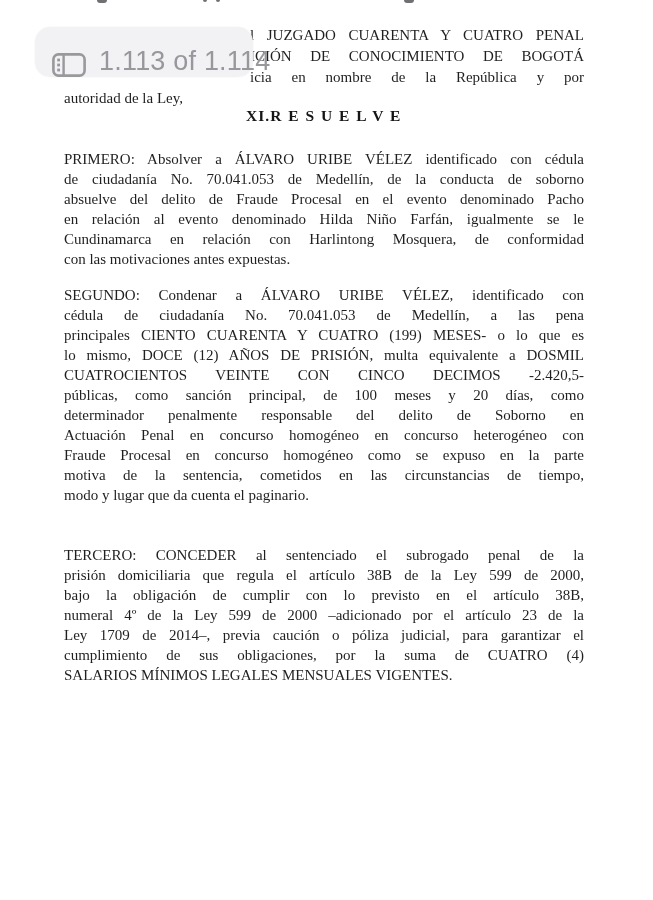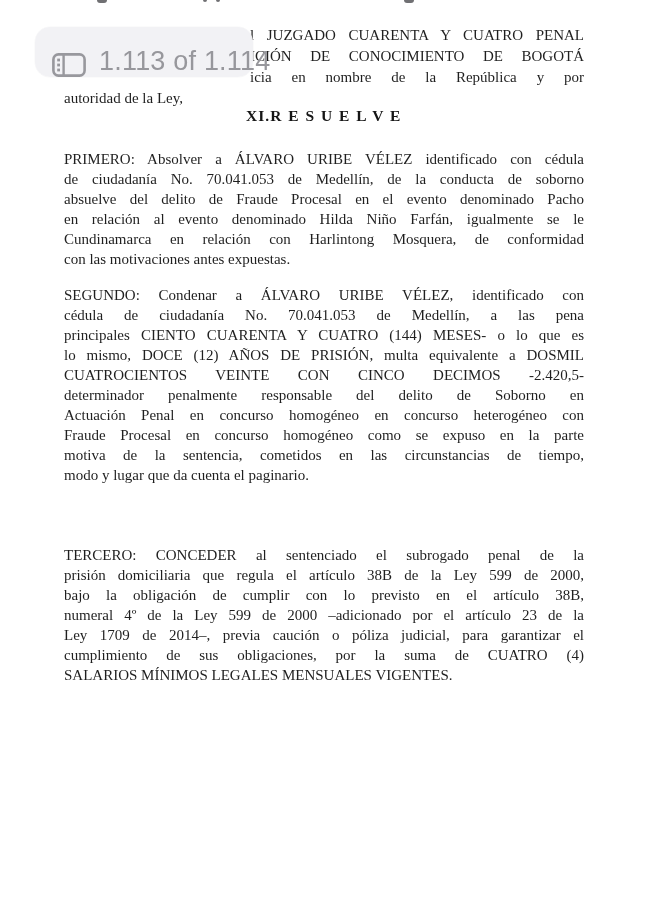--- a/index.html
+++ b/index.html
@@ -110,23 +110,24 @@
         <div class="line">de ciudadanía No. 70.041.053 de Medellín, de la conducta de soborno</div>
         <div class="line">absuelve del delito de Fraude Procesal en el evento denominado Pacho</div>
         <div class="line">en relación al evento denominado Hilda Niño Farfán, igualmente se le</div>
         <div class="line">Cundinamarca en relación con Harlintong Mosquera, de conformidad</div>
         <div class="line last">con las motivaciones antes expuestas.</div>
       </div>
 
     <div class="para p2">
         <div class="line">SEGUNDO: Condenar a ÁLVARO URIBE VÉLEZ, identificado con</div>
         <div class="line">cédula de ciudadanía No. 70.041.053 de Medellín, a las pena</div>
-        <div class="line">principales CIENTO CUARENTA Y CUATRO (144) MESES- o lo que es</div>
+        <div class="line">principales CIENTO CUARENTA Y CUATRO (199) MESES- o lo que es</div>
         <div class="line">lo mismo, DOCE (12) AÑOS DE PRISIÓN, multa equivalente a DOSMIL</div>
         <div class="line">CUATROCIENTOS VEINTE CON CINCO DECIMOS -2.420,5-</div>
+        <div class="line">públicas, como sanción principal, de 100 meses y 20 días, como</div>
         <div class="line">determinador penalmente responsable del delito de Soborno en</div>
         <div class="line">Actuación Penal en concurso homogéneo en concurso heterogéneo con</div>
         <div class="line">Fraude Procesal en concurso homogéneo como se expuso en la parte</div>
         <div class="line">motiva de la sentencia, cometidos en las circunstancias de tiempo,</div>
         <div class="line last">modo y lugar que da cuenta el paginario.</div>
       </div>
 
     <div class="para p3">
         <div class="line">TERCERO: CONCEDER al sentenciado el subrogado penal de la</div>
         <div class="line">prisión domiciliaria que regula el artículo 38B de la Ley 599 de 2000,</div>

